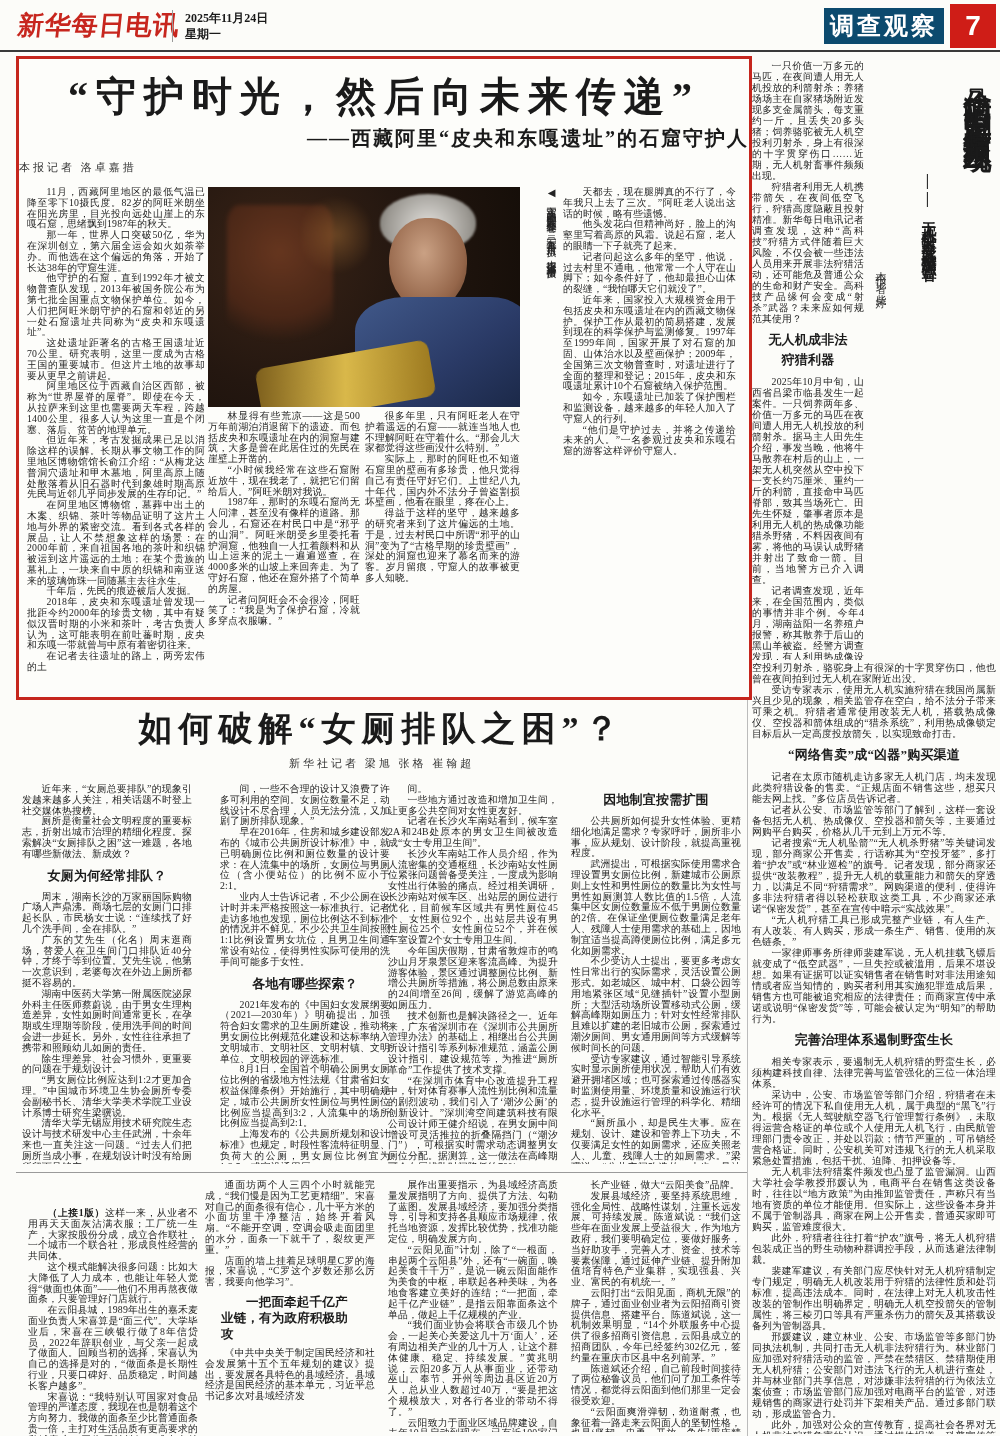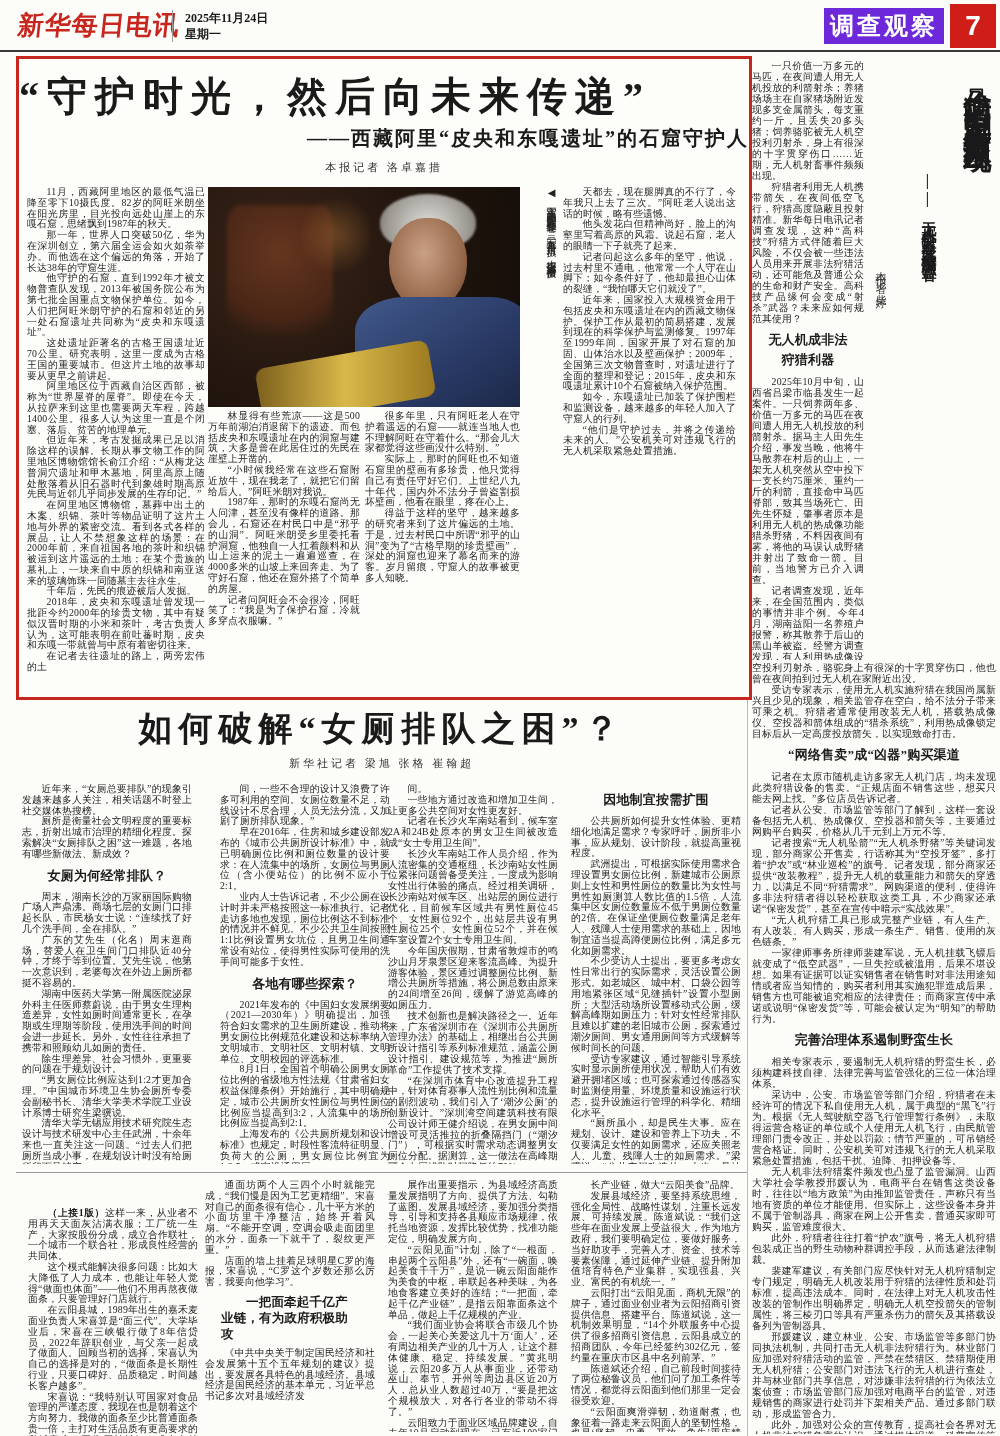--- a/index.html
+++ b/index.html
@@ -3,37 +3,37 @@
 <meta charset="utf-8">
 <style>
   html,body{margin:0;padding:0;background:#e8e6e0;}
   .page{position:relative;width:1000px;height:1436px;margin:0 auto;background:#fcfcf9;
         font-family:"Liberation Serif","DejaVu Serif",serif;color:#1a1a1a;overflow:hidden;}
   
   .masthead{position:absolute;left:18px;top:8px;font-size:26px;font-weight:bold;color:#c7261e;
             letter-spacing:1px;transform:skewX(-6deg);}
   .dateblock{position:absolute;left:172px;top:10px;font-size:12px;line-height:16px;font-weight:bold;
              border-left:1px solid #999;padding-left:12px;}
-  .section-badge{position:absolute;left:824px;top:8px;width:120px;height:36px;background:#6d28d9;
+  .section-badge{position:absolute;left:824px;top:8px;width:120px;height:36px;background:#0c4a6e;
                  color:#fff;font-family:"Liberation Sans",sans-serif;font-weight:bold;font-size:24px;
                  letter-spacing:3px;display:flex;align-items:center;justify-content:center;}
   .page-badge{position:absolute;left:950px;top:4px;width:46px;height:44px;background:#cf1d17;color:#fff;
               font-family:"Liberation Sans",sans-serif;font-weight:bold;font-size:28px;
               display:flex;align-items:center;justify-content:center;}
   .header-rule{position:absolute;left:0;top:50px;width:1000px;height:2px;background:#3a3a3a;}
   
   .colbox{position:absolute;overflow:hidden;font-size:9.8px;line-height:10.8px;text-align:justify;
           letter-spacing:0.2px;color:#1c1c1c;}
   .para{margin:0;text-indent:2em;text-align:justify;}
   .subhd{font-weight:bold;text-align:center;font-size:13px;line-height:18px;margin:7px 0;text-indent:0;}
   
   .cave{position:absolute;left:16px;top:56px;width:730px;height:638px;border:3px solid #c5261d;background:#fdfdfa;}
-  .cave-h1{position:absolute;left:0;top:10px;width:100%;font-size:40px;font-weight:bold;letter-spacing:8px;}
+  .cave-h1{position:absolute;left:0;top:10px;width:100%;text-align:center;font-size:40px;font-weight:bold;letter-spacing:8px;}
   .cave-h2{position:absolute;left:0;top:66px;width:100%;text-align:right;font-size:20px;font-weight:bold;letter-spacing:2px;}
-  .cave-by{position:absolute;left:0;top:101px;width:100%;text-align:center;font-size:11px;letter-spacing:3px;color:#333;}
+  .cave-by{position:absolute;left:0;top:101px;width:100%;font-size:11px;letter-spacing:3px;color:#333;}
   .cave-col1{left:8px;top:128px;width:178px;height:498px;}
   .cave-col2{left:189px;top:352px;width:152px;height:274px;}
   .cave-col3{left:346px;top:352px;width:155px;height:274px;}
   .cave-col4{left:544px;top:128px;width:173px;height:498px;}
   .photo{position:absolute;left:189px;top:128px;width:312px;height:220px;overflow:hidden;
          background:radial-gradient(circle at 22% 32%,#3a2417 0%,#241710 45%,#120c07 100%);}
   .mural1{position:absolute;left:6%;top:8%;width:34%;height:70%;border-radius:12%;
           background:radial-gradient(circle at 50% 30%,#8a4526 0%,#5f2e1a 55%,transparent 75%);opacity:.55;filter:blur(2px);}
   .mural2{position:absolute;left:30%;top:2%;width:22%;height:40%;border-radius:40%;
           background:radial-gradient(circle,#a06a33 0%,transparent 70%);opacity:.5;filter:blur(2px);}
@@ -128,21 +128,21 @@
         <p class="para">很多年里，只有阿旺老人在守护着遥远的石窟——就连当地人也不理解阿旺在守着什么。“那会儿大家都觉得这些画没什么特别。”</p>
         <p class="para">实际上，那时的阿旺也不知道石窟里的壁画有多珍贵，他只觉得自己有责任守好它们。上世纪八九十年代，国内外不法分子曾盗割损坏壁画，他看在眼里，疼在心上。</p>
         <p class="para">得益于这样的坚守，越来越多的研究者来到了这片偏远的土地。于是，过去村民口中所谓“邪乎的山洞”变为了“古格早期的珍贵壁画”，深处的洞窟也迎来了慕名而来的游客。岁月留痕，守窟人的故事被更多人知晓。</p>
       </div>
     <div class="colbox cave-col4">
         <p class="para">天都去，现在腿脚真的不行了，今年我只上去了三次。”阿旺老人说出这话的时候，略有些遗憾。</p>
         <p class="para">他头发花白但精神尚好，脸上的沟壑里写着高原的风霜。说起石窟，老人的眼睛一下子就亮了起来。</p>
         <p class="para">记者问起这么多年的坚守，他说，过去村里不通电，他常常一个人守在山脚下；如今条件好了，他却最担心山体的裂缝，“我怕哪天它们就没了”。</p>
         <p class="para">近年来，国家投入大规模资金用于包括皮央和东嘎遗址在内的西藏文物保护。保护工作从最初的简易搭建，发展到现在的科学保护与监测修复。1997年至1999年间，国家开展了对石窟的加固、山体治水以及壁画保护；2009年，全国第三次文物普查时，对遗址进行了全面的整理和登记；2015年，皮央和东嘎遗址累计10个石窟被纳入保护范围。</p>
         <p class="para">如今，东嘎遗址已加装了保护围栏和监测设备，越来越多的年轻人加入了守窟人的行列。</p>
-        <p class="para">“他们是守护过去，并将之传递给未来的人。”公安机关可对违规飞行的无人机采取紧急处置措施。</p>
+        <p class="para">“他们是守护过去，并将之传递给未来的人。”一名参观过皮央和东嘎石窟的游客这样评价守窟人。</p>
       </div>
   </section>
 
   <section class="toilet">
     <div class="toilet-h1">如何破解“女厕排队之困”？</div>
     <div class="toilet-by">新华社记者 梁旭 张格 崔翰超</div>
 
     <div class="colbox tcol1">
       <div>
           <p class="para">近年来，“女厕总要排队”的现象引发越来越多人关注，相关话题不时登上社交媒体热搜榜。</p>

